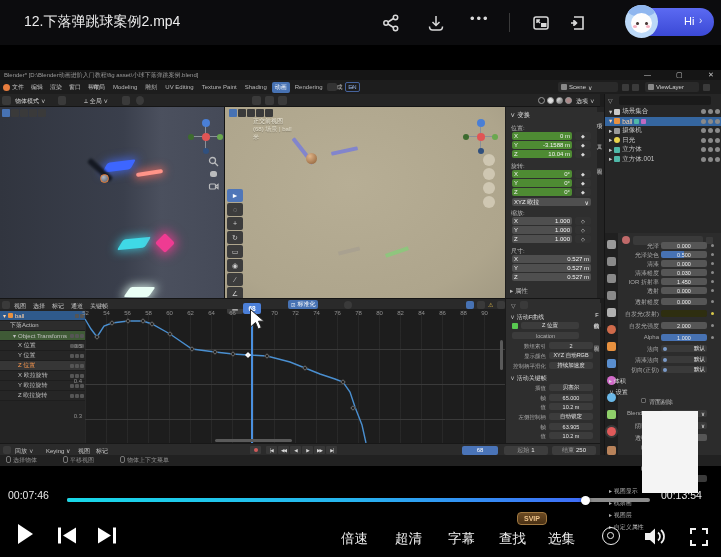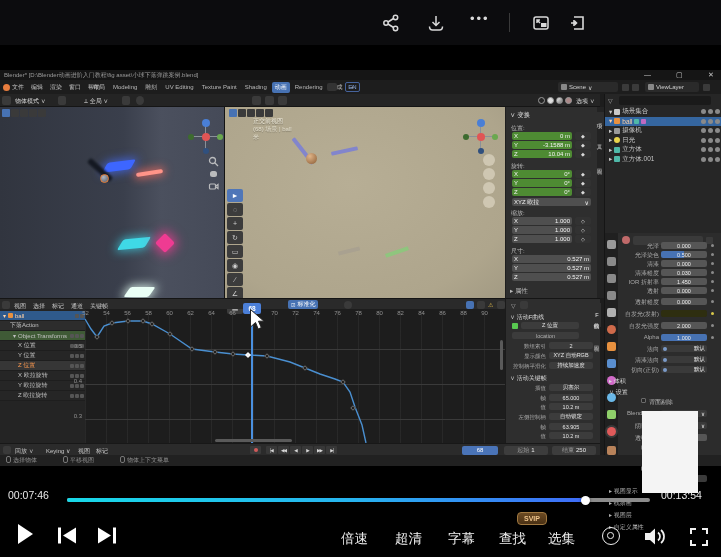--- a/index.html
+++ b/index.html
@@ -129,20 +129,21 @@
 .svip{position:absolute;left:517px;top:512px;width:30px;height:13px;background:linear-gradient(180deg,#6b4a22,#4a3115);border:1px solid #a07840;border-radius:4px;color:#eec48c;font-size:7px;font-weight:bold;display:flex;align-items:center;justify-content:center}
 .ring{position:absolute;left:602px;top:527px;width:18px;height:18px;border:1.6px solid #efefef;border-radius:50%}
 .ring i{position:absolute;left:4.2px;top:4.2px;width:6.5px;height:6.5px;border:1.6px solid #efefef;border-radius:50%;display:block}
 </style>
 </head>
 <body>
 
 <div class="stage">
 
   <header class="topbar">
+    <div class="vtitle">12.下落弹跳球案例2.mp4</div>
     <svg class="tico" style="left:382px" viewBox="0 0 18 18" fill="none" stroke="#d9d9d9" stroke-width="1.5">
         <circle cx="13.5" cy="3.5" r="2.2"></circle>
         <circle cx="4" cy="9" r="2.2"></circle>
         <circle cx="13.5" cy="14.5" r="2.2"></circle>
         <path d="M6 8l5.5-3.5M6 10l5.5 3.5"></path>
       </svg>
     <svg class="tico" style="left:427px" viewBox="0 0 18 18" fill="none" stroke="#d9d9d9" stroke-width="1.5">
         <path d="M9 2v9M5.5 8L9 11.5 12.5 8"></path>
         <path d="M2.5 12.5c0 2.5 1.5 3.5 3 3.5h7c1.5 0 3-1 3-3.5"></path>
       </svg>
@@ -151,20 +152,32 @@
     <svg class="tico" style="left:532px" viewBox="0 0 18 18" fill="none" stroke="#d9d9d9" stroke-width="1.5">
         <rect x="2" y="3" width="14" height="12" rx="2"></rect>
         <rect x="9" y="9" width="5.5" height="4" fill="#d9d9d9" stroke="none"></rect>
         <path d="M5 6l3 3M5 9V6h3"></path>
       </svg>
     <svg class="tico" style="left:569px" viewBox="0 0 18 18" fill="none" stroke="#d9d9d9" stroke-width="1.6">
         <path d="M5 3h9v12H5"></path>
         <path d="M5 6v6"></path>
         <path d="M2 9h5M5.5 7l2 2-2 2"></path>
       </svg>
+    <div class="pill">
+      <div class="avatar">
+        <div class="av-hood"></div>
+        <div class="av-head"></div>
+        <i class="av-eye" style="left:11px"></i>
+          <i class="av-eye" style="left:20px"></i>
+        <i class="av-cheek" style="left:8px"></i>
+          <i class="av-cheek" style="left:21px"></i>
+      </div>
+      <span class="hi">Hi</span>
+      <span class="hichev">›</span>
+    </div>
   </header>
 
   <div class="bl">
 
     <div class="bl-titlebar">Blender* [D:\Blender动画进阶入门教程\fig asset\小球下落弹跳案例.blend]</div>
     <span class="winctl" style="left:644px">—</span>
     <span class="winctl" style="left:676px">▢</span>
     <span class="winctl" style="left:708px">✕</span>
 
     <div class="bl-top">

